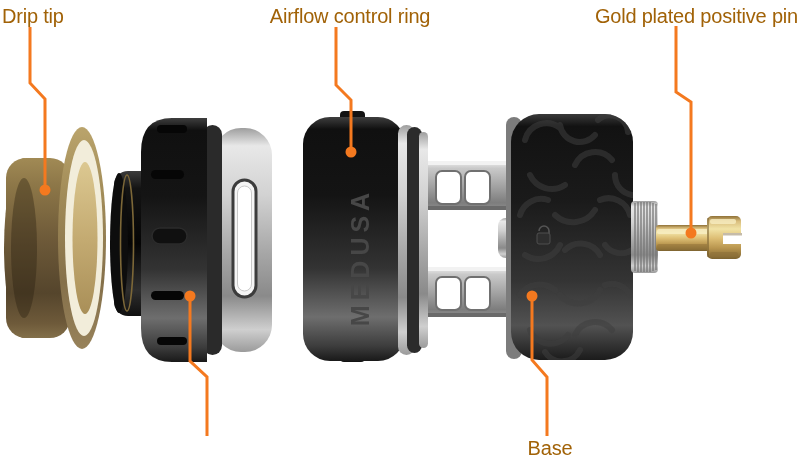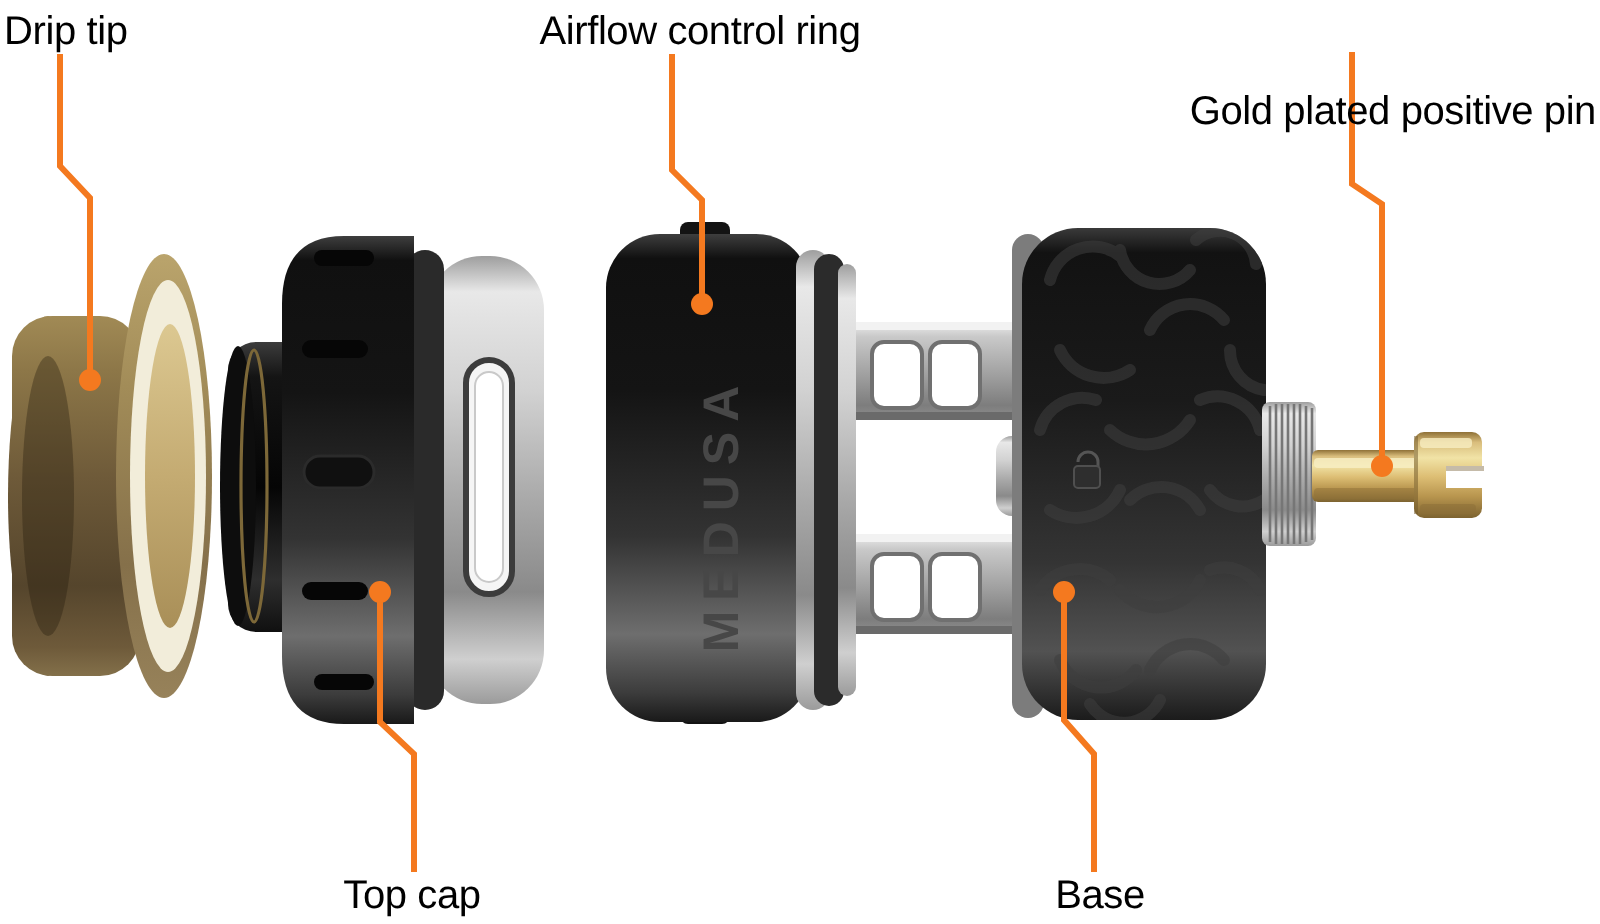--- a/index.html
+++ b/index.html
@@ -2,21 +2,21 @@
 <html><head>
 <meta charset="utf-8">
 <style>
   html,body{margin:0;padding:0;background:#ffffff;}
   .stage{
     position:relative;width:800px;height:462px;background:#ffffff;
     font-family:"Liberation Sans",sans-serif;overflow:hidden;
   }
   .stage svg{position:absolute;left:0;top:0;}
   .label{
-    position:absolute;font-size:20px;line-height:22px;color:#000000;
+    position:absolute;font-size:20px;line-height:22px;color:#a16207;
     letter-spacing:-0.2px;white-space:nowrap;font-weight:500;
   }
   .label.center{transform:translateX(-50%);}
   .label.right{right:2px;}
 </style>
 </head>
 <body>
 
 <div class="stage">
 
@@ -214,16 +214,15 @@
     </g>
     <g>
       <polyline points="532,296 532,360 547,377 547,436"></polyline>
       <circle cx="532" cy="296" r="5.5" fill="#F4791F" stroke="none"></circle>
     </g>
   </g>
 </svg>
 
   <div class="label" style="left:2px;top:5px;">Drip tip</div>
   <div class="label center" style="left:350px;top:5px;text-align:right;">Airflow control ring</div>
-  <div class="label right" style="top:5px;margin-top:40px;">Gold plated positive pin</div>
-  <div class="label center" style="left:206px;top:437px;">Top cap</div>
+  <div class="label right" style="top:5px;">Gold plated positive pin</div>
   <div class="label center" style="left:550px;top:437px;text-align:right;">Base</div>
 </div>
 
 </body></html>

